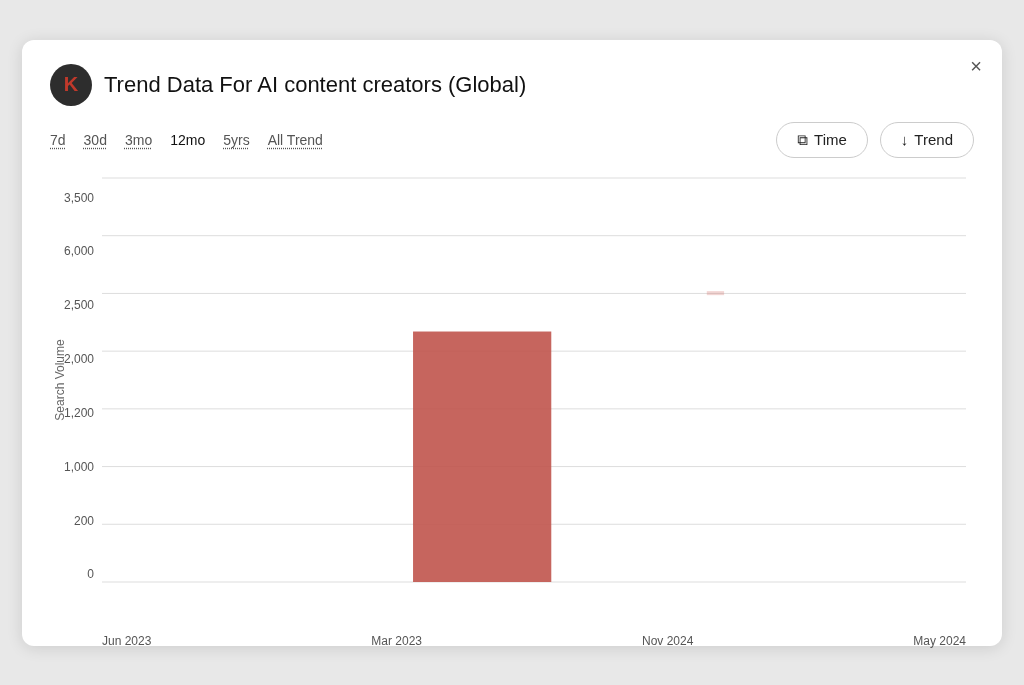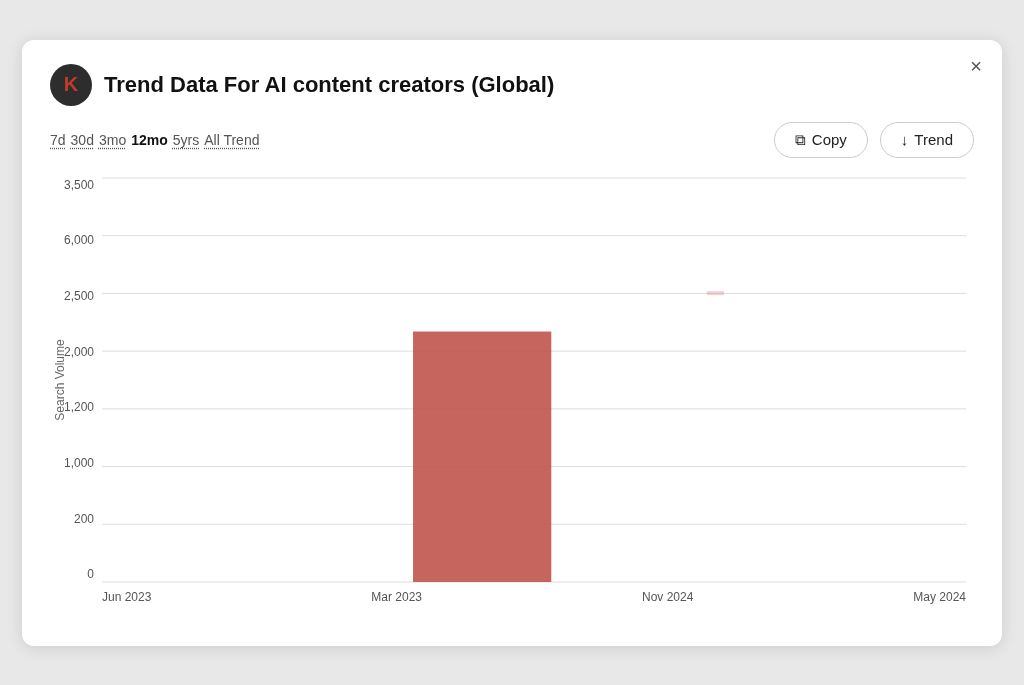--- a/index.html
+++ b/index.html
@@ -44,44 +44,44 @@
       display: flex;
       align-items: center;
       justify-content: center;
       color: #c0392b;
       font-weight: 900;
       font-size: 20px;
       flex-shrink: 0;
     }
     .title {
       font-size: 22px;
-      font-weight: 700;
+      font-weight: 400;
       color: #111;
     }
     .toolbar {
       display: flex;
       align-items: center;
       justify-content: space-between;
       margin-bottom: 20px;
     }
     .time-filters {
       display: flex;
-      gap: 5px;
+      gap: 18px;
       align-items: center;
     }
     .time-filter-item {
       font-size: 14px;
       color: #555;
       cursor: pointer;
       text-decoration: underline;
       text-decoration-style: dotted;
       text-underline-offset: 3px;
     }
     .time-filter-item.active {
-      font-weight: 700;
+      font-weight: 400;
       color: #111;
       text-decoration: none;
     }
     .action-buttons {
       display: flex;
       gap: 12px;
     }
     .action-btn {
       display: flex;
       align-items: center;
@@ -113,25 +113,26 @@
       right: 8px;
       bottom: 0;
       height: 28px;
       display: flex;
       justify-content: space-between;
       align-items: flex-start;
     }
     .x-label {
       font-size: 12px;
       color: #555;
+      margin-top: 44px;
     }
     .y-axis-labels {
       position: absolute;
       left: 0;
-      top: 0;
+      top: 13px;
       bottom: 36px;
       width: 52px;
       display: flex;
       flex-direction: column;
       justify-content: space-between;
       align-items: flex-end;
       padding-right: 8px;
     }
     .y-tick {
       font-size: 12px;
@@ -156,21 +157,21 @@
       <span class="time-filter-item">7d</span>
       <span class="time-filter-item">30d</span>
       <span class="time-filter-item">3mo</span>
       <span class="time-filter-item active">12mo</span>
       <span class="time-filter-item">5yrs</span>
       <span class="time-filter-item">All Trend</span>
     </div>
     <div class="action-buttons">
       <button class="action-btn">
         <span>⧉</span>
-        <span>Copy</span>
+        <span>Time</span>
       </button>
       <button class="action-btn">
         <span>↓</span>
         <span>Trend</span>
       </button>
     </div>
   </div>
 
   <div class="chart-area">
 

